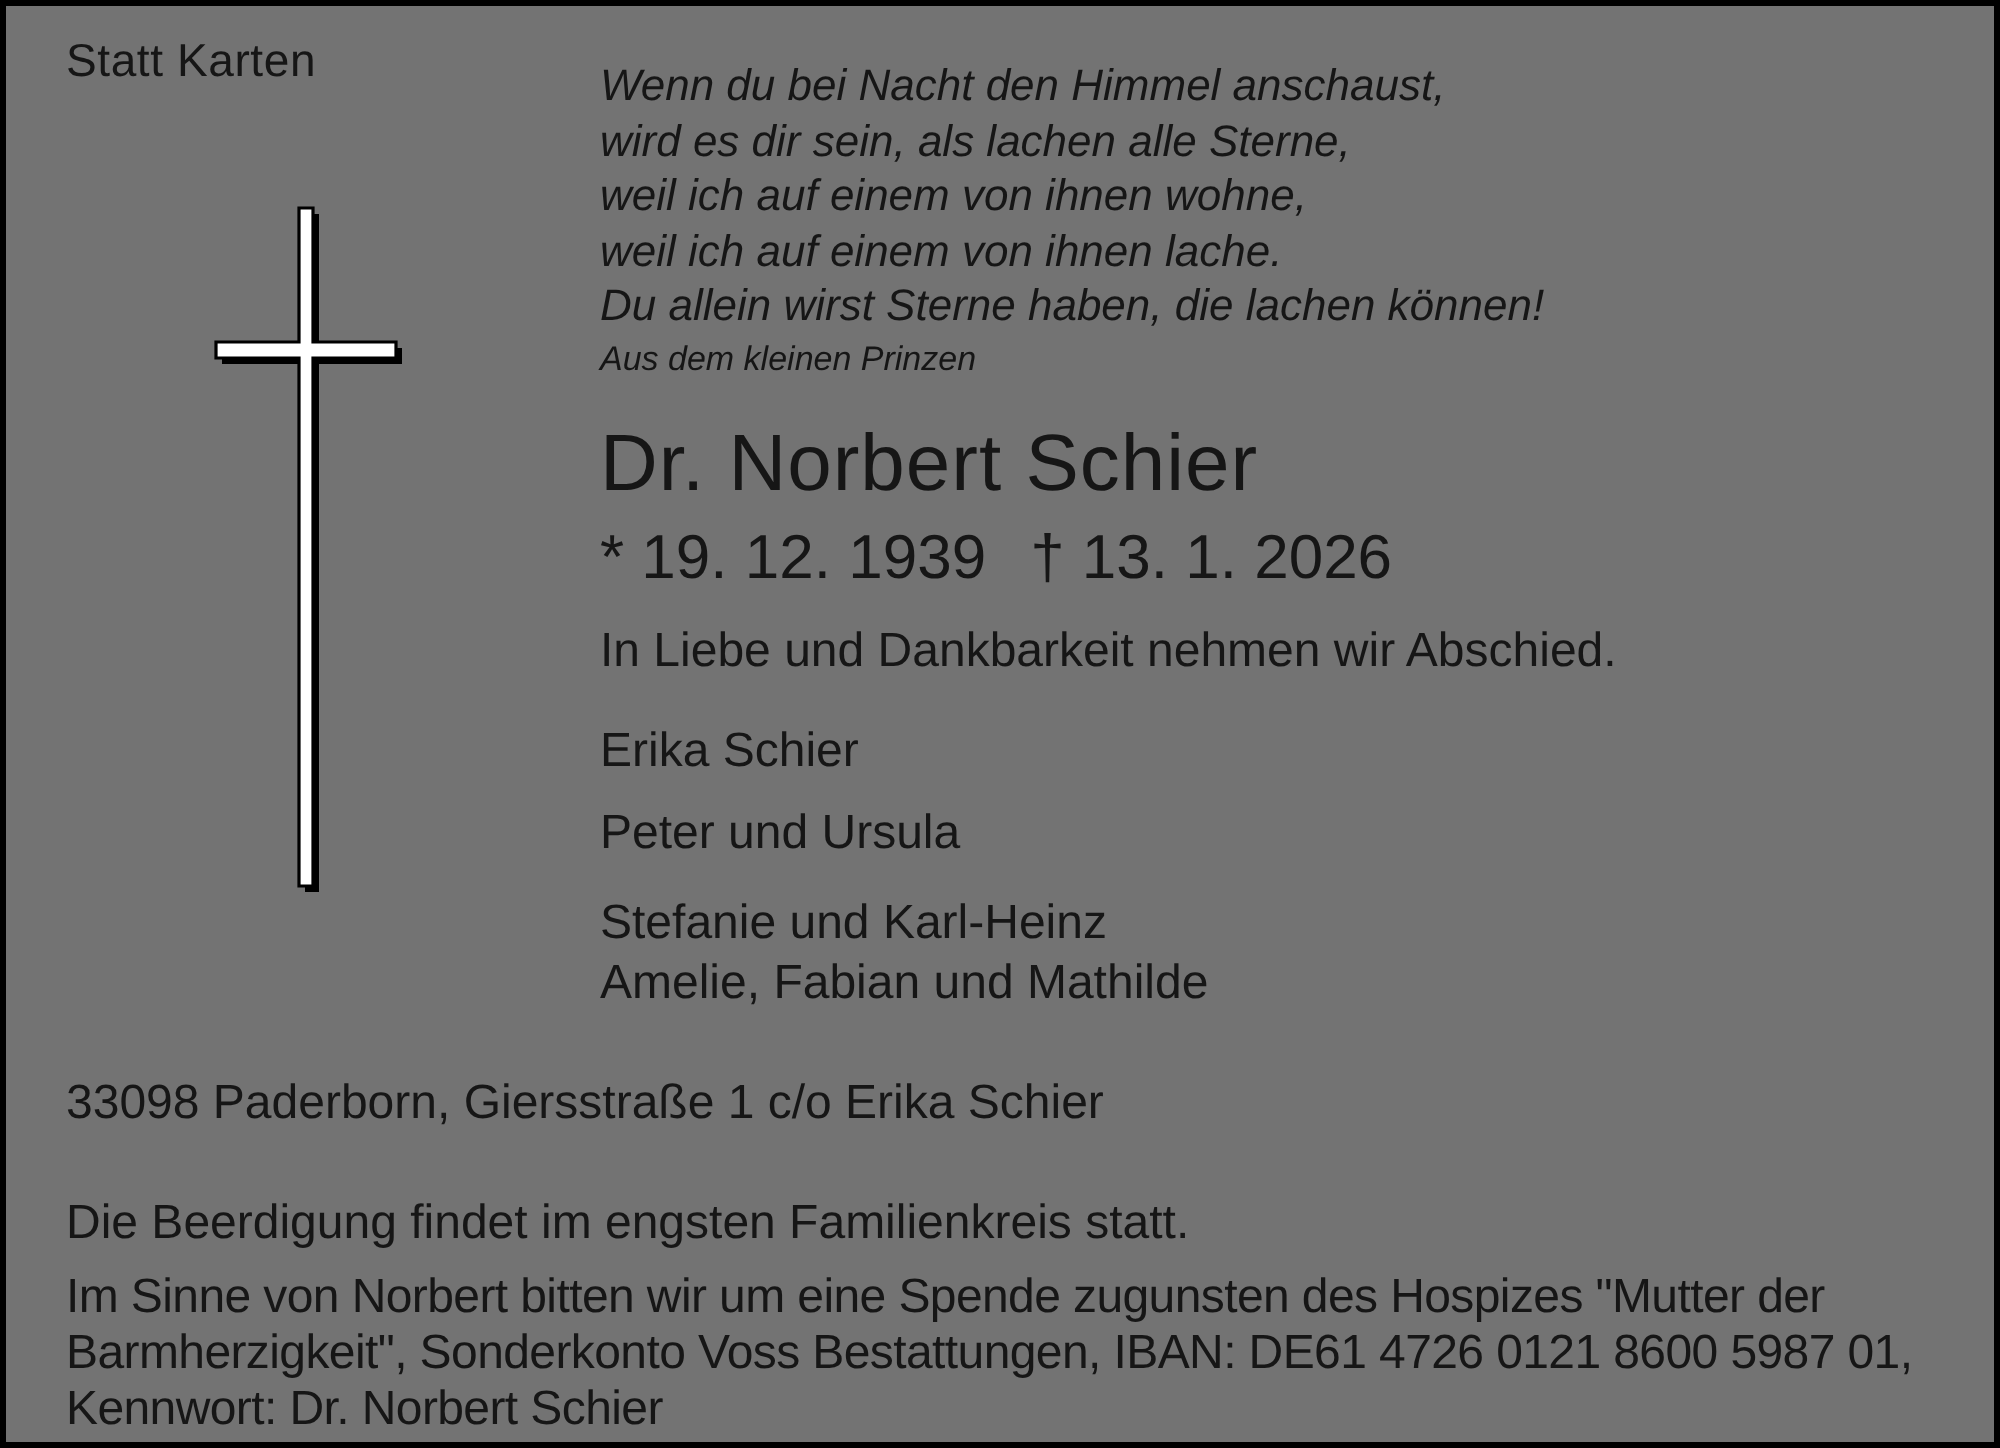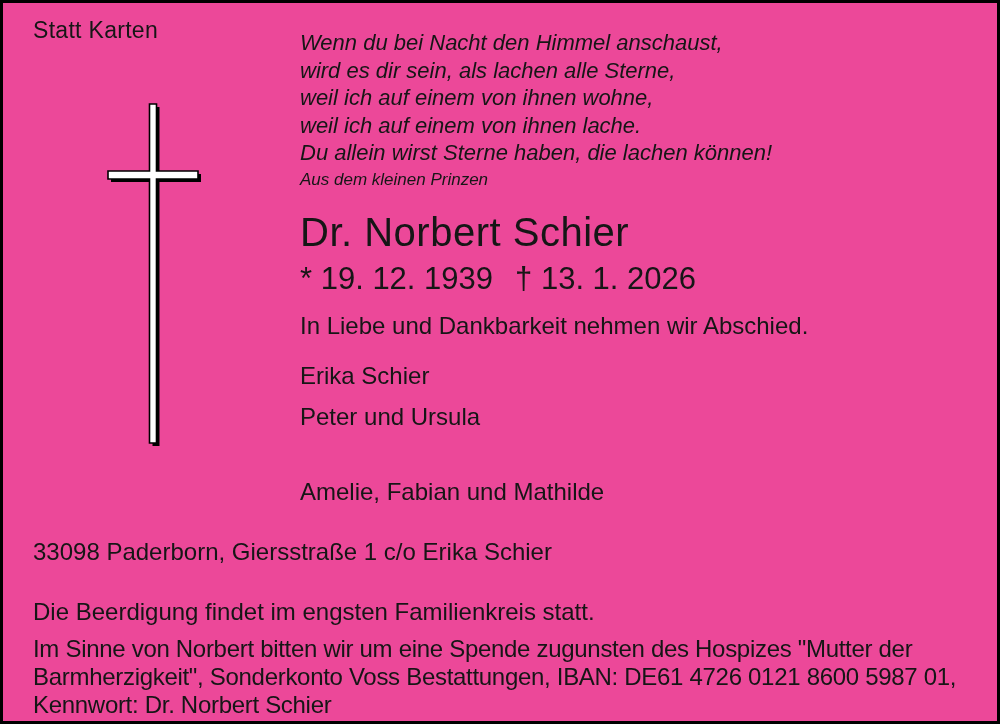--- a/index.html
+++ b/index.html
@@ -3,21 +3,21 @@
 <meta charset="utf-8">
 <style>
   * { margin: 0; padding: 0; box-sizing: border-box; }
   html, body { background: #e8e8e8; }
   body { font-family: "Liberation Sans", sans-serif; }
 
   .page {
     position: relative;
     width: 1000px;
     height: 724px;
-    background: #ec4899;
+    background: #737373;
     border: 3px solid #000000;
     overflow: hidden;
     color: #161616;
   }
 
   .abs { position: absolute; }
 
   .statt-karten {
     left: 30px; top: 13px;
     font-size: 23px; line-height: 28px;
@@ -116,20 +116,21 @@
   <div class="abs deceased-name">Dr. Norbert Schier</div>
 
   <div class="abs dates">
     <span class="date-birth">* 19. 12. 1939</span><span class="date-death">† 13. 1. 2026</span>
   </div>
 
   <div class="abs farewell">In Liebe und Dankbarkeit nehmen wir Abschied.</div>
 
   <div class="abs mourner mourner-1">Erika Schier</div>
   <div class="abs mourner mourner-2">Peter und Ursula</div>
+  <div class="abs mourner mourner-3">Stefanie und Karl-Heinz</div>
   <div class="abs mourner mourner-4">Amelie, Fabian und Mathilde</div>
 
   <div class="abs address">33098 Paderborn, Giersstraße 1 c/o Erika Schier</div>
 
   <div class="abs funeral-notice">Die Beerdigung findet im engsten Familienkreis statt.</div>
 
   <div class="abs donation">
     <div class="donation-line">Im Sinne von Norbert bitten wir um eine Spende zugunsten des Hospizes "Mutter der</div>
     <div class="donation-line">Barmherzigkeit", Sonderkonto Voss Bestattungen, IBAN: DE61 4726 0121 8600 5987 01,</div>
     <div class="donation-line">Kennwort: Dr. Norbert Schier</div>

